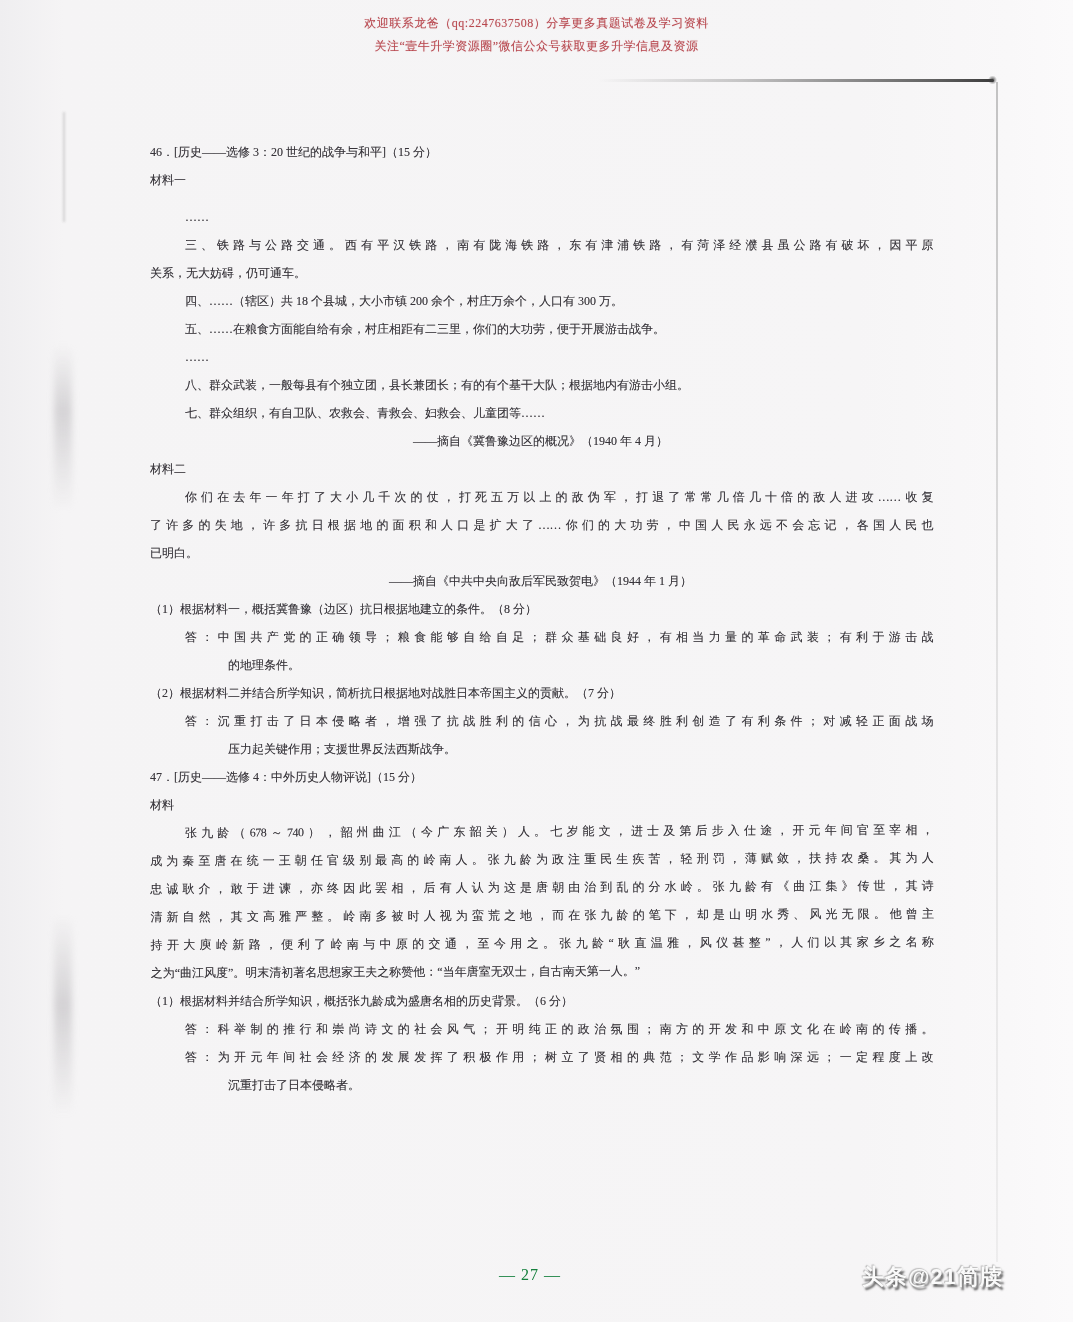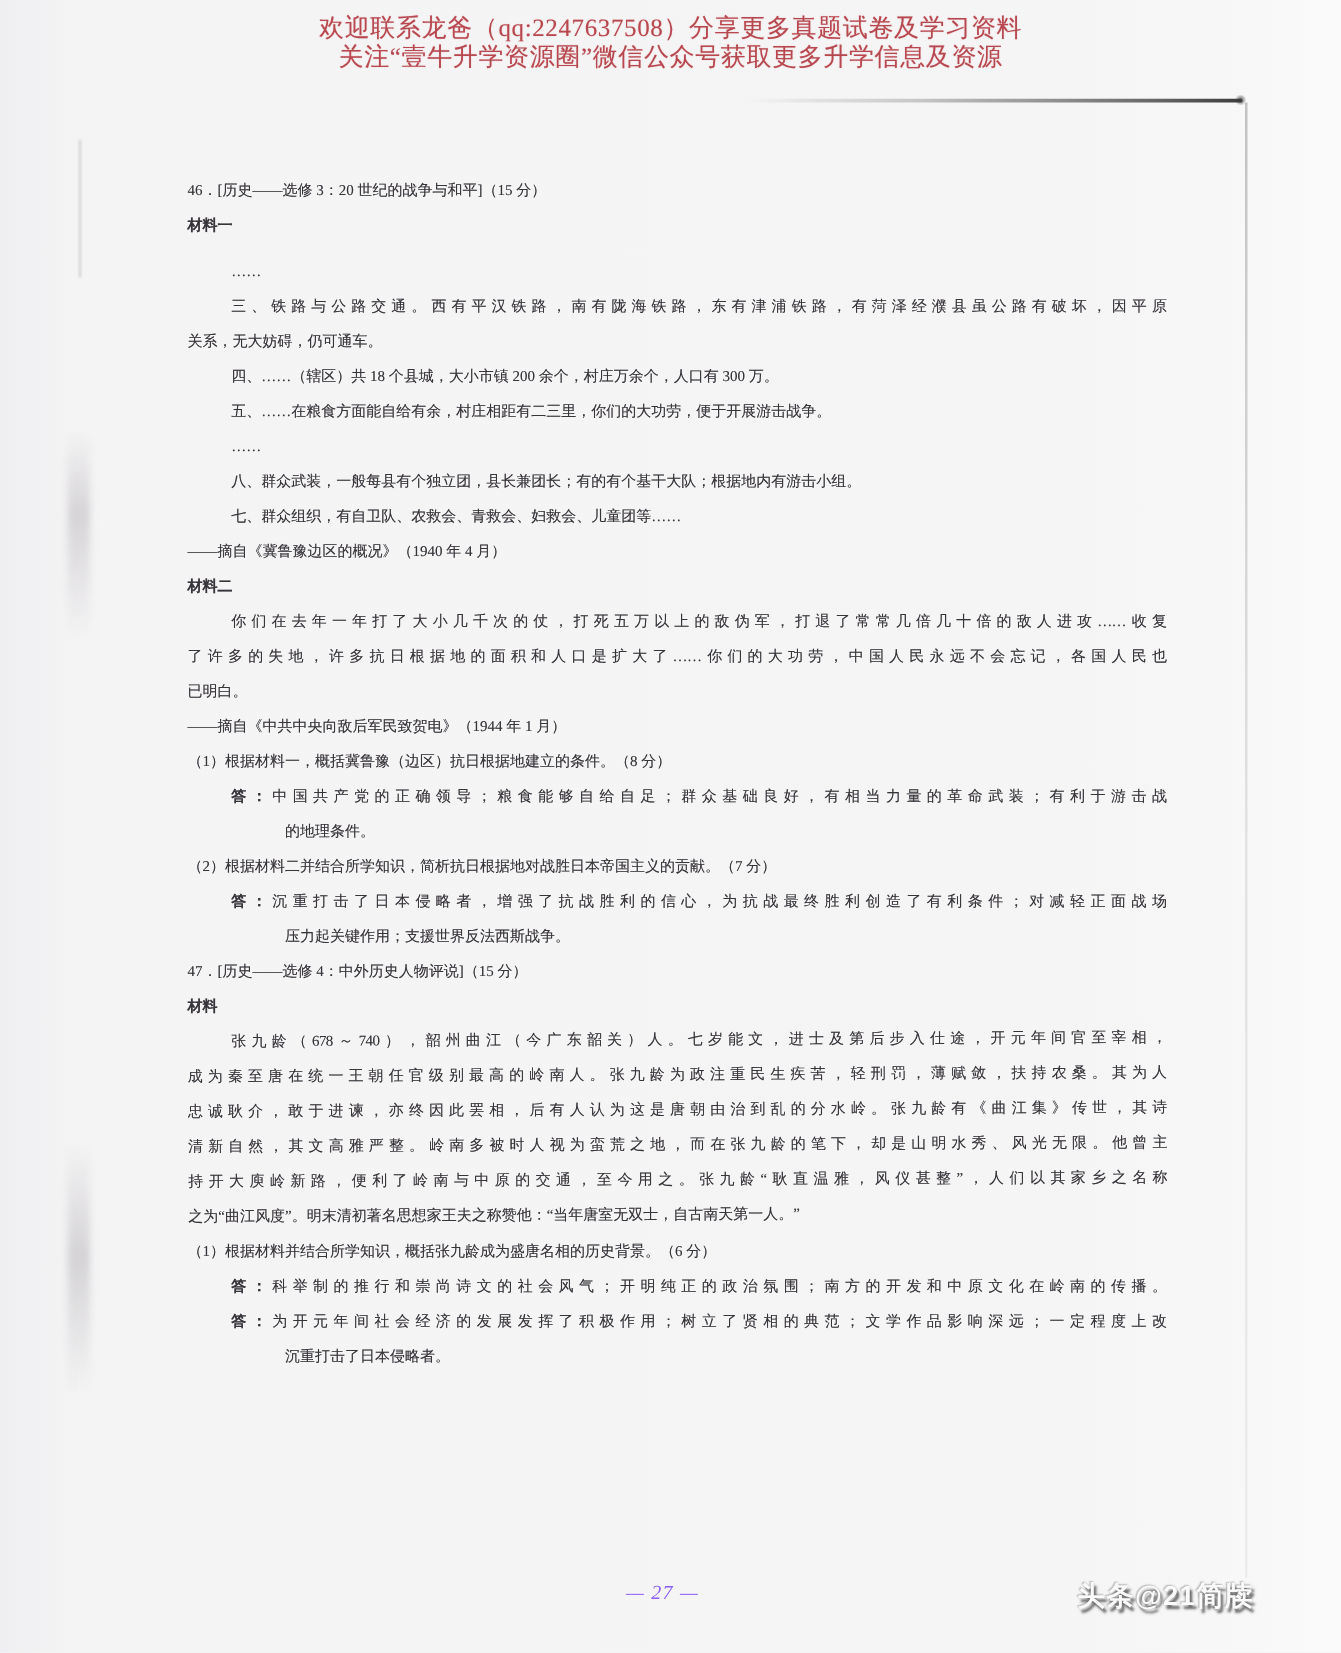--- a/index.html
+++ b/index.html
@@ -18,21 +18,21 @@
   }
   .page-surface {
     position: absolute; inset: 0;
     background: linear-gradient(90deg, #efeef0 0%, #f5f4f5 6%, #f6f5f6 80%, #f9f8f9 94%, #fbfafb 100%);
   }
   
   .promo {
     position: absolute; top: 12px; left: 0; width: 100%;
     text-align: center;
     color: var(--promo-color);
-    font-size: 20px; line-height: 23px;
+    font-size: 12px; line-height: 23px;
     font-family: "Liberation Serif", "DejaVu Serif", serif;
     letter-spacing: 0.5px;
     text-shadow: 0 0 1px rgba(184,72,79,0.35);
   }
   
   .scan-topline {
     position: absolute; top: 79px; left: 598px; width: 396px; height: 3px;
     background: linear-gradient(to right, rgba(130,130,130,0) 0%, rgba(110,110,110,0.35) 35%, rgba(70,70,70,0.85) 85%, rgba(50,50,50,0.95) 100%);
     border-radius: 2px;
   }
@@ -61,32 +61,31 @@
   }
   
   .content {
     position: absolute; top: 138px; left: 150px; width: 783px;
     font-size: 12px; line-height: 28px;
     text-shadow: 0 0 0.5px rgba(55,52,58,0.4);
   }
   .line { min-height: 28px; }
   .indent { padding-left: 35px; }
   .fill { text-align: justify; text-align-last: justify; letter-spacing: -0.5px; }
-  .bold { font-weight: bold; }
-  .src { text-align: left; padding-right: 2px; }
+  .bold { font-weight: normal; }
+  .src { text-align: center; padding-right: 2px; }
   .ans-first { padding-left: 35px; }
   .ans-cont { padding-left: 78px; }
   .gap-top { margin-top: 9px; }
   .kai-block { transform: rotate(-0.25deg); transform-origin: left top; }
   
   .page-number {
     position: absolute; top: 1266px; left: 420px; width: 220px;
-    text-align: center; font-size: 16px; color: #8b5cf6;
+    text-align: center; font-size: 16px; color: #15803d;
     letter-spacing: 1px;
-    font-style: italic;
   }
   .watermark {
     position: absolute; top: 1262px; left: 862px;
     font-family: Liberation Sans, sans-serif;
     font-weight: bold; font-size: 22px; letter-spacing: 1px;
     color: #fafafa;
     text-shadow: 2px 3px 2px rgba(88,88,88,0.9), -1px -1px 1px rgba(150,150,150,0.55), 0 0 1px rgba(120,120,120,0.5);
   }
 </style>
 </head>

